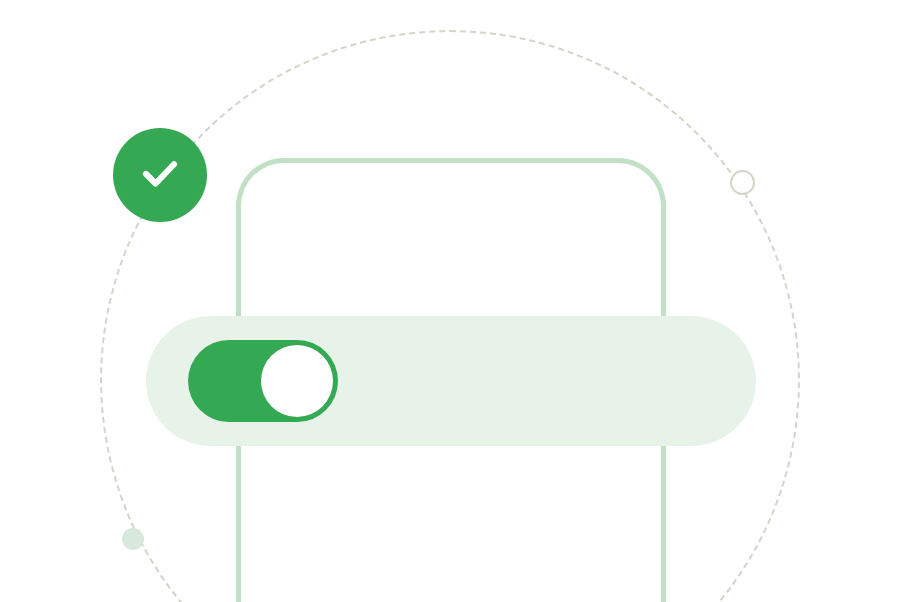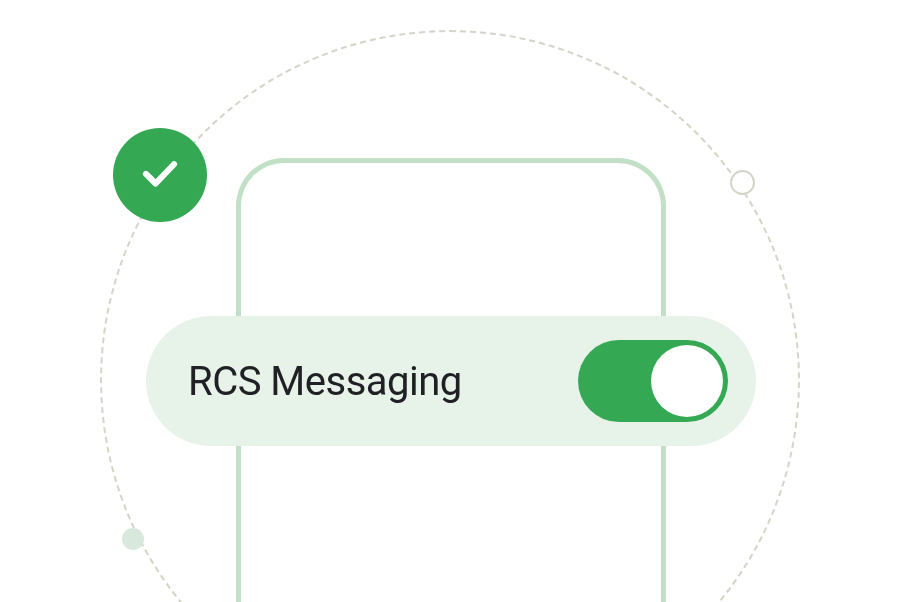--- a/index.html
+++ b/index.html
@@ -121,17 +121,16 @@
     <svg viewBox="0 0 24 24" fill="none" stroke="#ffffff" stroke-width="3.5" stroke-linecap="round" stroke-linejoin="round">
       <polyline points="4,12.5 9.5,18 20,7"></polyline>
     </svg>
   </span>
 </div>
 
 <div class="small-circle-right"></div>
 <div class="small-circle-bottom"></div>
 
 <div class="setting-pill">
-  <span class="setting-label">RCS Messaging</span>
   <div class="toggle">
     <div class="toggle-knob"></div>
   </div>
 </div>
 
 </body></html>

